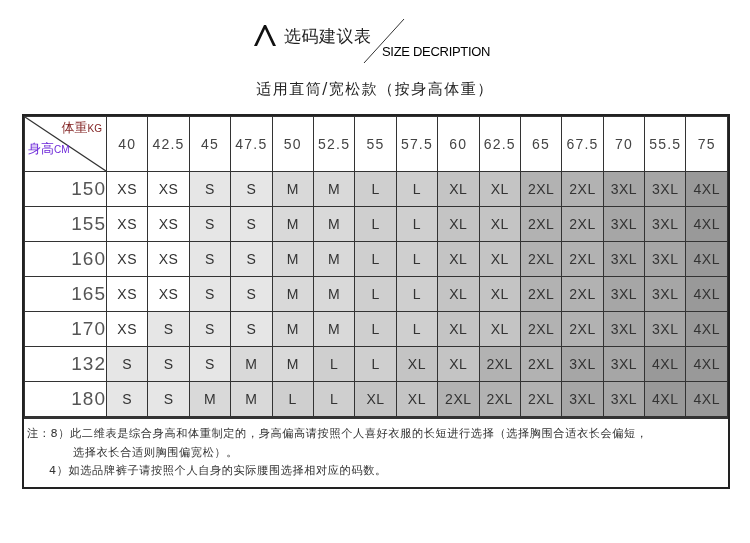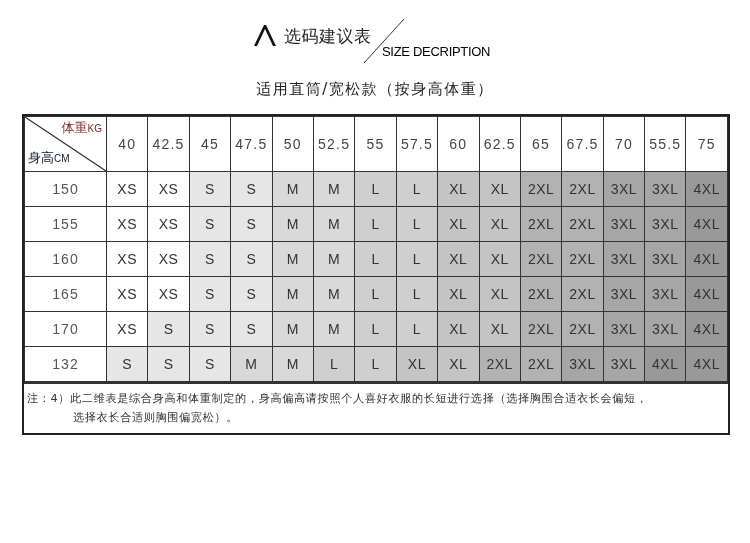--- a/index.html
+++ b/index.html
@@ -21,22 +21,22 @@
     table.grid { border-collapse: collapse; width: 100%; table-layout: fixed; }
     table.grid td {
       border: 1px solid #333; text-align: center; font-family: "Liberation Sans", sans-serif;
       font-size: 14px; color: #333; padding: 0; height: 34px; letter-spacing: 0.5px;
     }
     table.grid tr.head td { height: 54px; font-size: 14px; color: #444; letter-spacing: 1.2px; }
     table.grid td.corner { position: relative; width: 82px; }
     .corner svg { position: absolute; left: 0; top: 0; width: 100%; height: 100%; }
     .corner .w { position: absolute; right: 4px; top: 2px; font-size: 13px; color: #7f1d1d; letter-spacing: 0; }
     .corner .w small, .corner .h small { font-size: 10px; font-family: "Liberation Sans", sans-serif; }
-    .corner .h { position: absolute; left: 3px; bottom: 4px; font-size: 13px; color: #0f172a; letter-spacing: 0; text-align: right; }
-    table.grid td.height-label { color: #555; font-size: 14px; letter-spacing: 1px; }
+    .corner .h { position: absolute; left: 3px; bottom: 13px; font-size: 13px; color: #6d28d9; letter-spacing: 0; text-align: right; }
+    table.grid td.height-label { color: #555; font-size: 19px; letter-spacing: 1px; text-align: right; }
     .notes {
       border-top: 2px solid #333; padding: 6px 4px 6px 3px; font-size: 11.2px; color: #333; line-height: 18.5px;
       letter-spacing: 0.6px;
     }
     .note-line { white-space: nowrap; }
     .indent1 { padding-left: 22px; }
     .indent2 { padding-left: 46px; }
   </style>
 </head>
 <body>
@@ -200,19 +200,38 @@
           <td style="background: rgb(207, 207, 207);">L</td>
           <td style="background: rgb(196, 196, 196);">XL</td>
           <td style="background: rgb(196, 196, 196);">XL</td>
           <td style="background: rgb(178, 178, 178);">2XL</td>
           <td style="background: rgb(178, 178, 178);">2XL</td>
           <td style="background: rgb(166, 166, 166);">3XL</td>
           <td style="background: rgb(166, 166, 166);">3XL</td>
           <td style="background: rgb(153, 153, 153);">4XL</td>
           <td style="background: rgb(153, 153, 153);">4XL</td>
         </tr>
+        <tr>
+          <td class="height-label">180</td>
+          <td style="background: rgb(230, 230, 230);">S</td>
+          <td style="background: rgb(230, 230, 230);">S</td>
+          <td style="background: rgb(217, 217, 217);">M</td>
+          <td style="background: rgb(217, 217, 217);">M</td>
+          <td style="background: rgb(207, 207, 207);">L</td>
+          <td style="background: rgb(207, 207, 207);">L</td>
+          <td style="background: rgb(196, 196, 196);">XL</td>
+          <td style="background: rgb(196, 196, 196);">XL</td>
+          <td style="background: rgb(178, 178, 178);">2XL</td>
+          <td style="background: rgb(178, 178, 178);">2XL</td>
+          <td style="background: rgb(178, 178, 178);">2XL</td>
+          <td style="background: rgb(166, 166, 166);">3XL</td>
+          <td style="background: rgb(166, 166, 166);">3XL</td>
+          <td style="background: rgb(153, 153, 153);">4XL</td>
+          <td style="background: rgb(153, 153, 153);">4XL</td>
+        </tr>
       </tbody>
   </table>
   <div class="notes">
-    <div class="note-line"><span>注：</span><span>4）此二维表是综合身高和体重制定的，身高偏高请按照个人喜好衣服的长短进行选择（选择胸围合适衣长会偏短，</span></div>
+    <div class="note-line"><span>注：</span><span>8）此二维表是综合身高和体重制定的，身高偏高请按照个人喜好衣服的长短进行选择（选择胸围合适衣长会偏短，</span></div>
     <div class="note-line indent2"><span>选择衣长合适则胸围偏宽松）。</span></div>
+    <div class="note-line indent1"><span>4）如选品牌裤子请按照个人自身的实际腰围选择相对应的码数。</span></div>
   </div>
 </div>
 
 </body></html>

